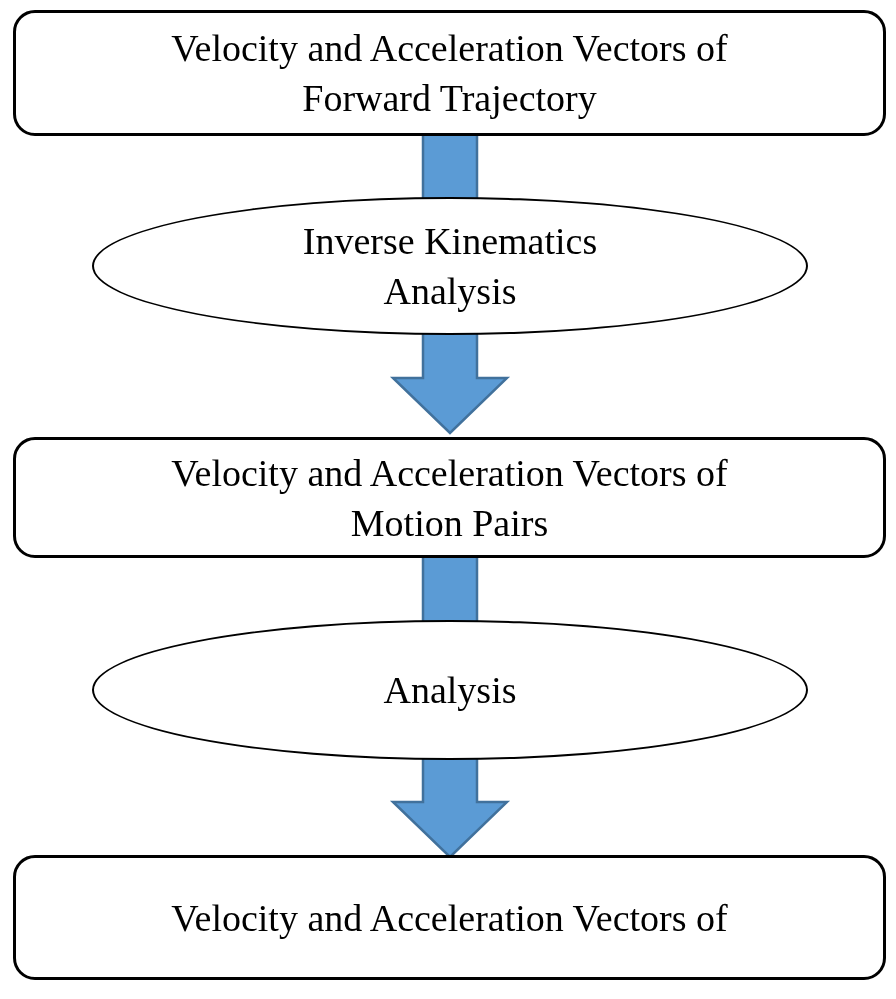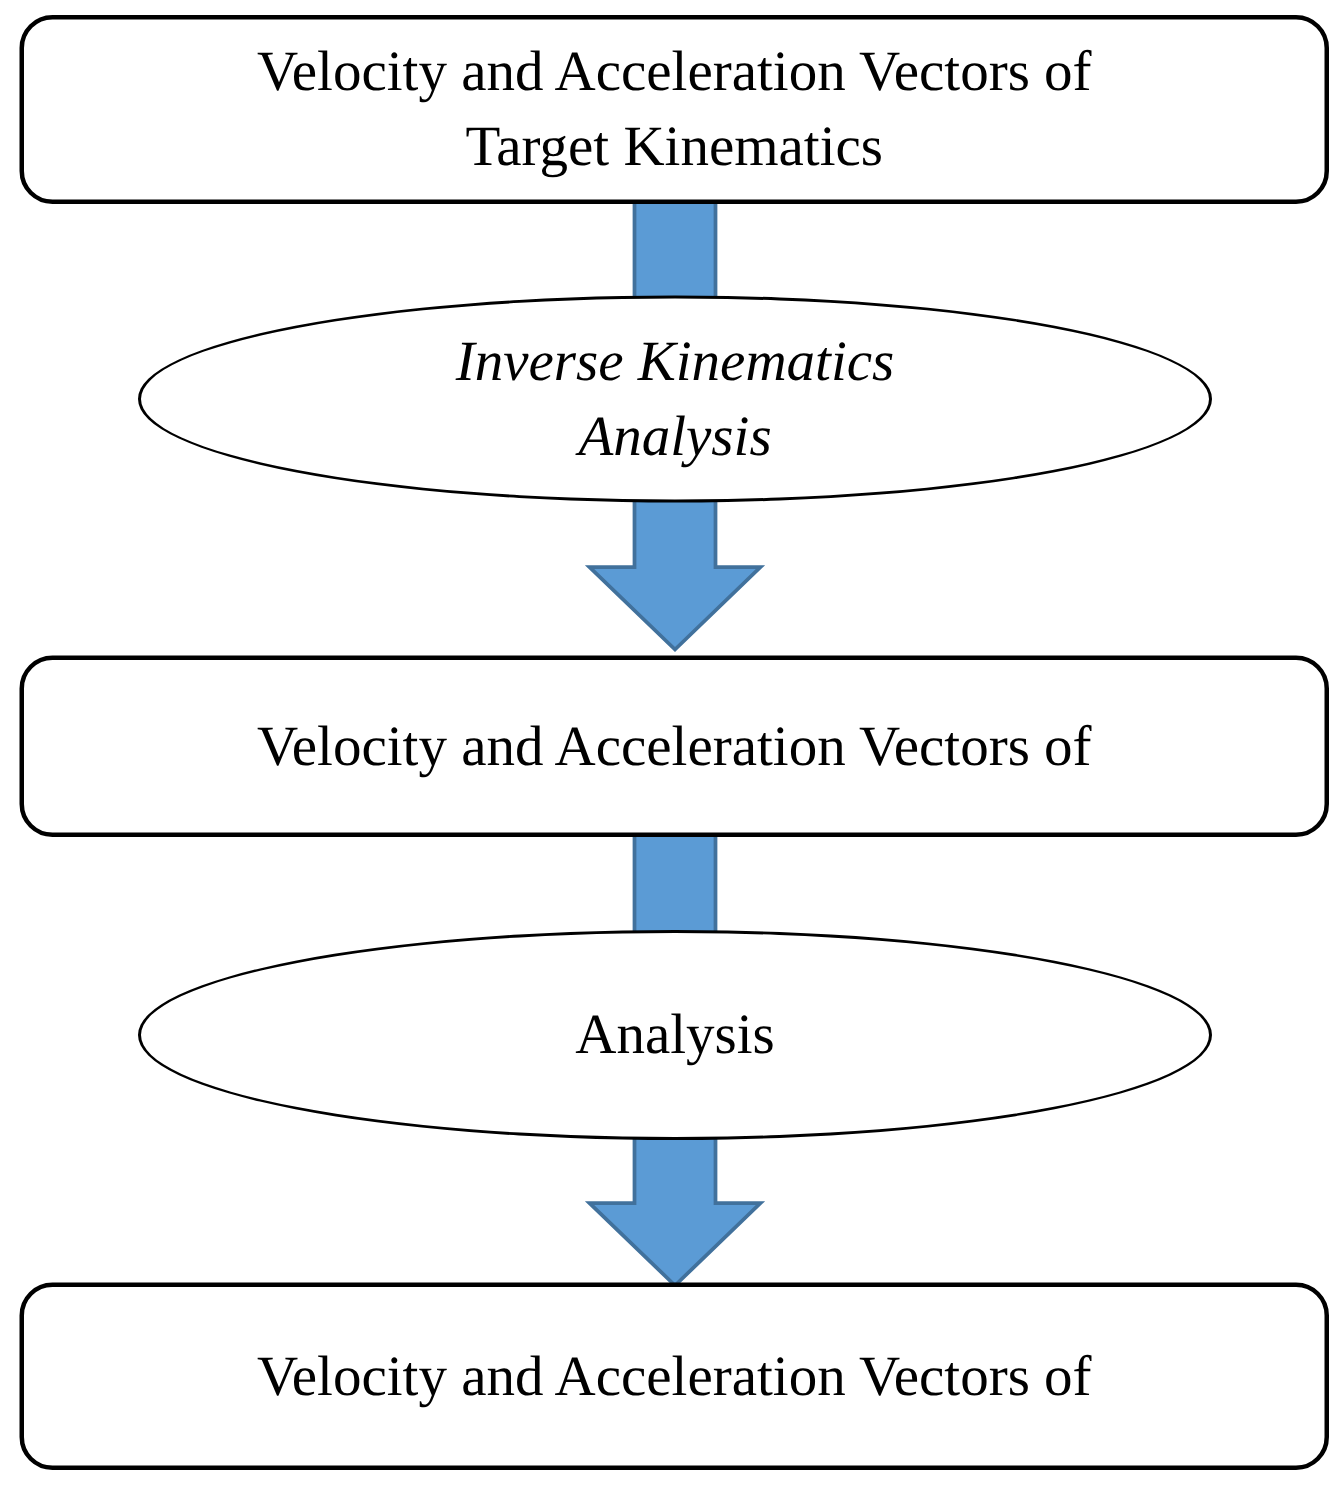--- a/index.html
+++ b/index.html
@@ -41,48 +41,49 @@
     border: 3px solid #000000;
     border-radius: 22px;
   }
   .ellipse {
     left: 92px;
     width: 716px;
     border: 2px solid #000000;
     border-radius: 50%;
   }
   #node-box-1     { top: 10px;  height: 126px; }
-  #node-ellipse-1 { top: 197px; height: 138px; font-style: italic; }
+  #node-ellipse-1 { top: 197px; height: 138px; }
   #node-box-2     { top: 437px; height: 121px; }
   #node-ellipse-2 { top: 620px; height: 140px; }
   #node-box-3     { top: 855px; height: 125px; }
   .line { white-space: nowrap; }
 </style>
 </head>
 <body>
 
 <div class="canvas">
 
   <svg class="arrows" width="896" height="999" viewBox="0 0 896 999" xmlns="http://www.w3.org/2000/svg">
     <polygon points="423,134 477,134 477,378 507,378 450,433 393,378 423,378" stroke-width="2.5" stroke-linejoin="miter" fill="#5B9BD5" stroke="#41719C"></polygon>
     <polygon points="423,556 477,556 477,802 507,802 450,857 393,802 423,802" stroke-width="2.5" stroke-linejoin="miter" fill="#5B9BD5" stroke="#41719C"></polygon>
   </svg>
 
   <div class="node rect" id="node-box-1">
     <div class="line">Velocity and Acceleration Vectors of</div>
-    <div class="line">Target Kinematics</div>
+    <div class="line">Forward Trajectory</div>
   </div>
 
   <div class="node ellipse" id="node-ellipse-1">
     <div class="line">Inverse Kinematics</div>
     <div class="line">Analysis</div>
   </div>
 
   <div class="node rect" id="node-box-2">
     <div class="line">Velocity and Acceleration Vectors of</div>
+    <div class="line">Motion Pairs</div>
   </div>
 
   <div class="node ellipse" id="node-ellipse-2">
     <div class="line">Analysis</div>
   </div>
 
   <div class="node rect" id="node-box-3">
     <div class="line">Velocity and Acceleration Vectors of</div>
   </div>
 

